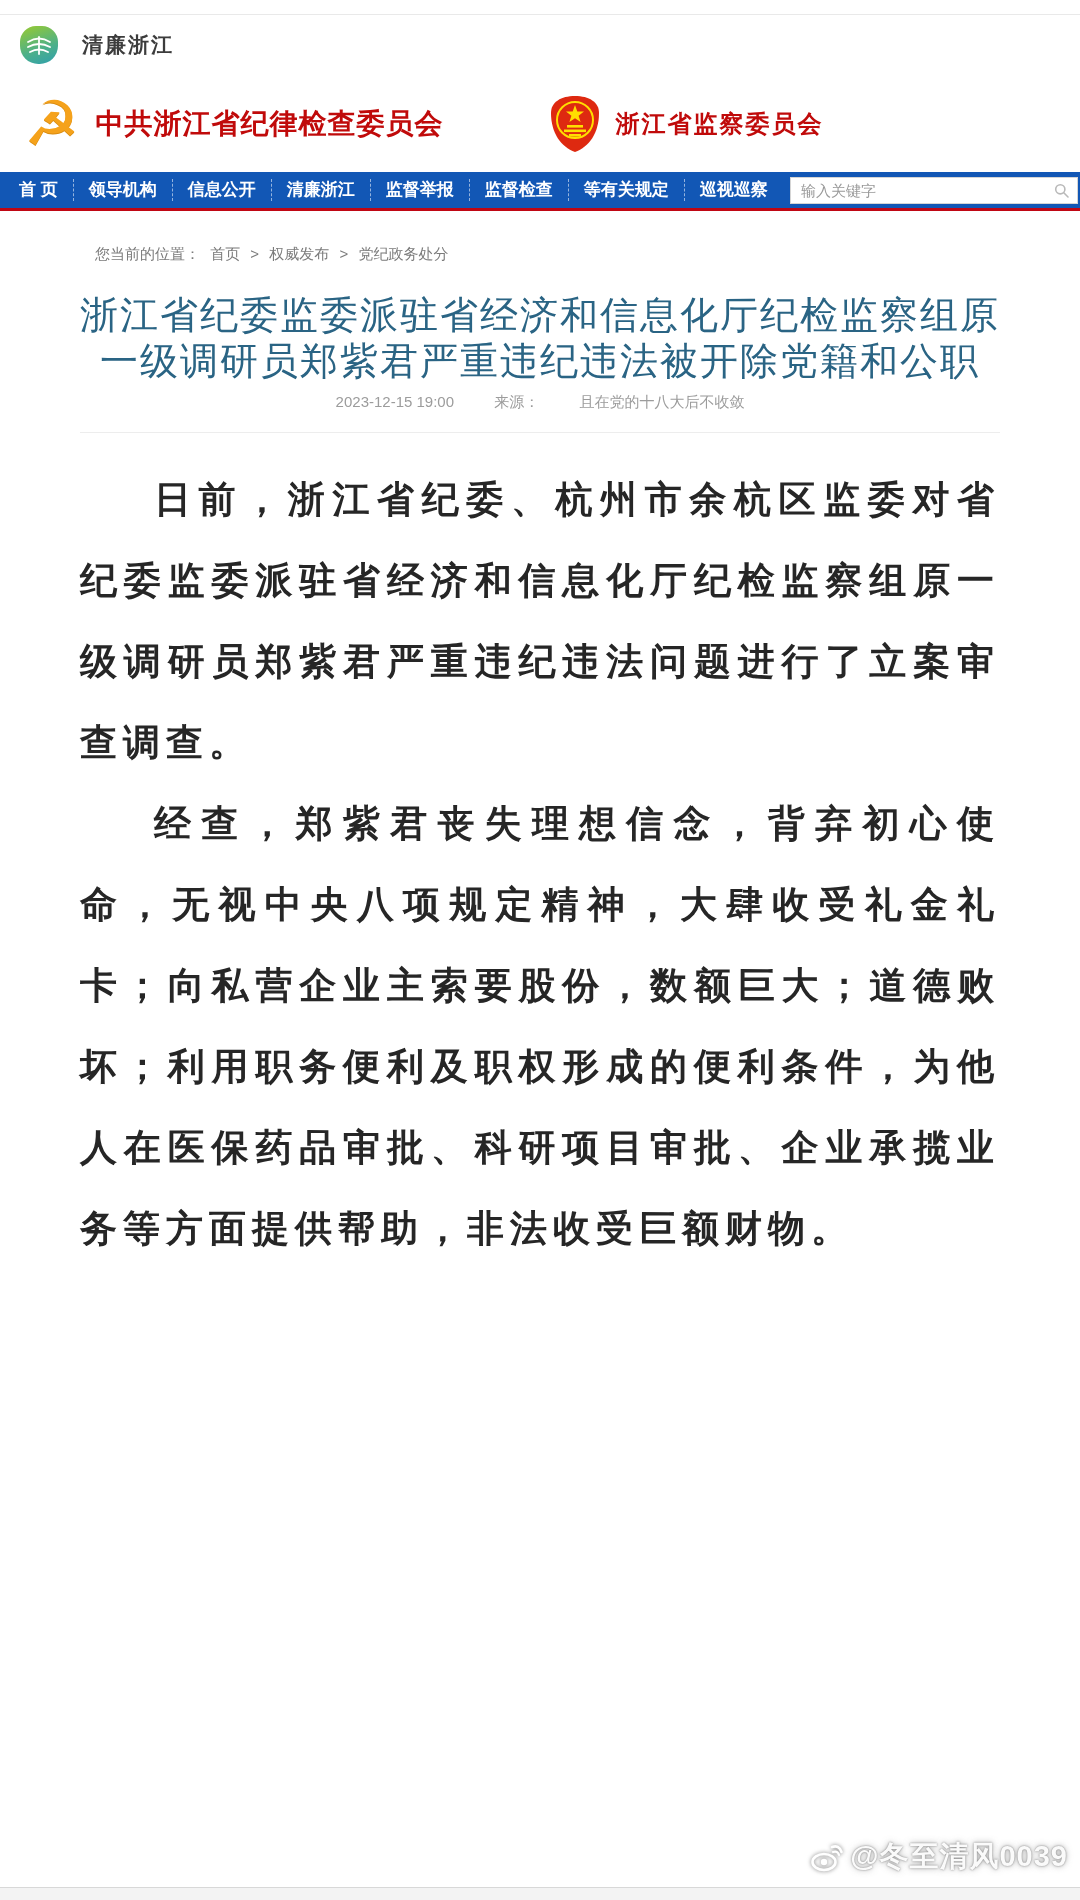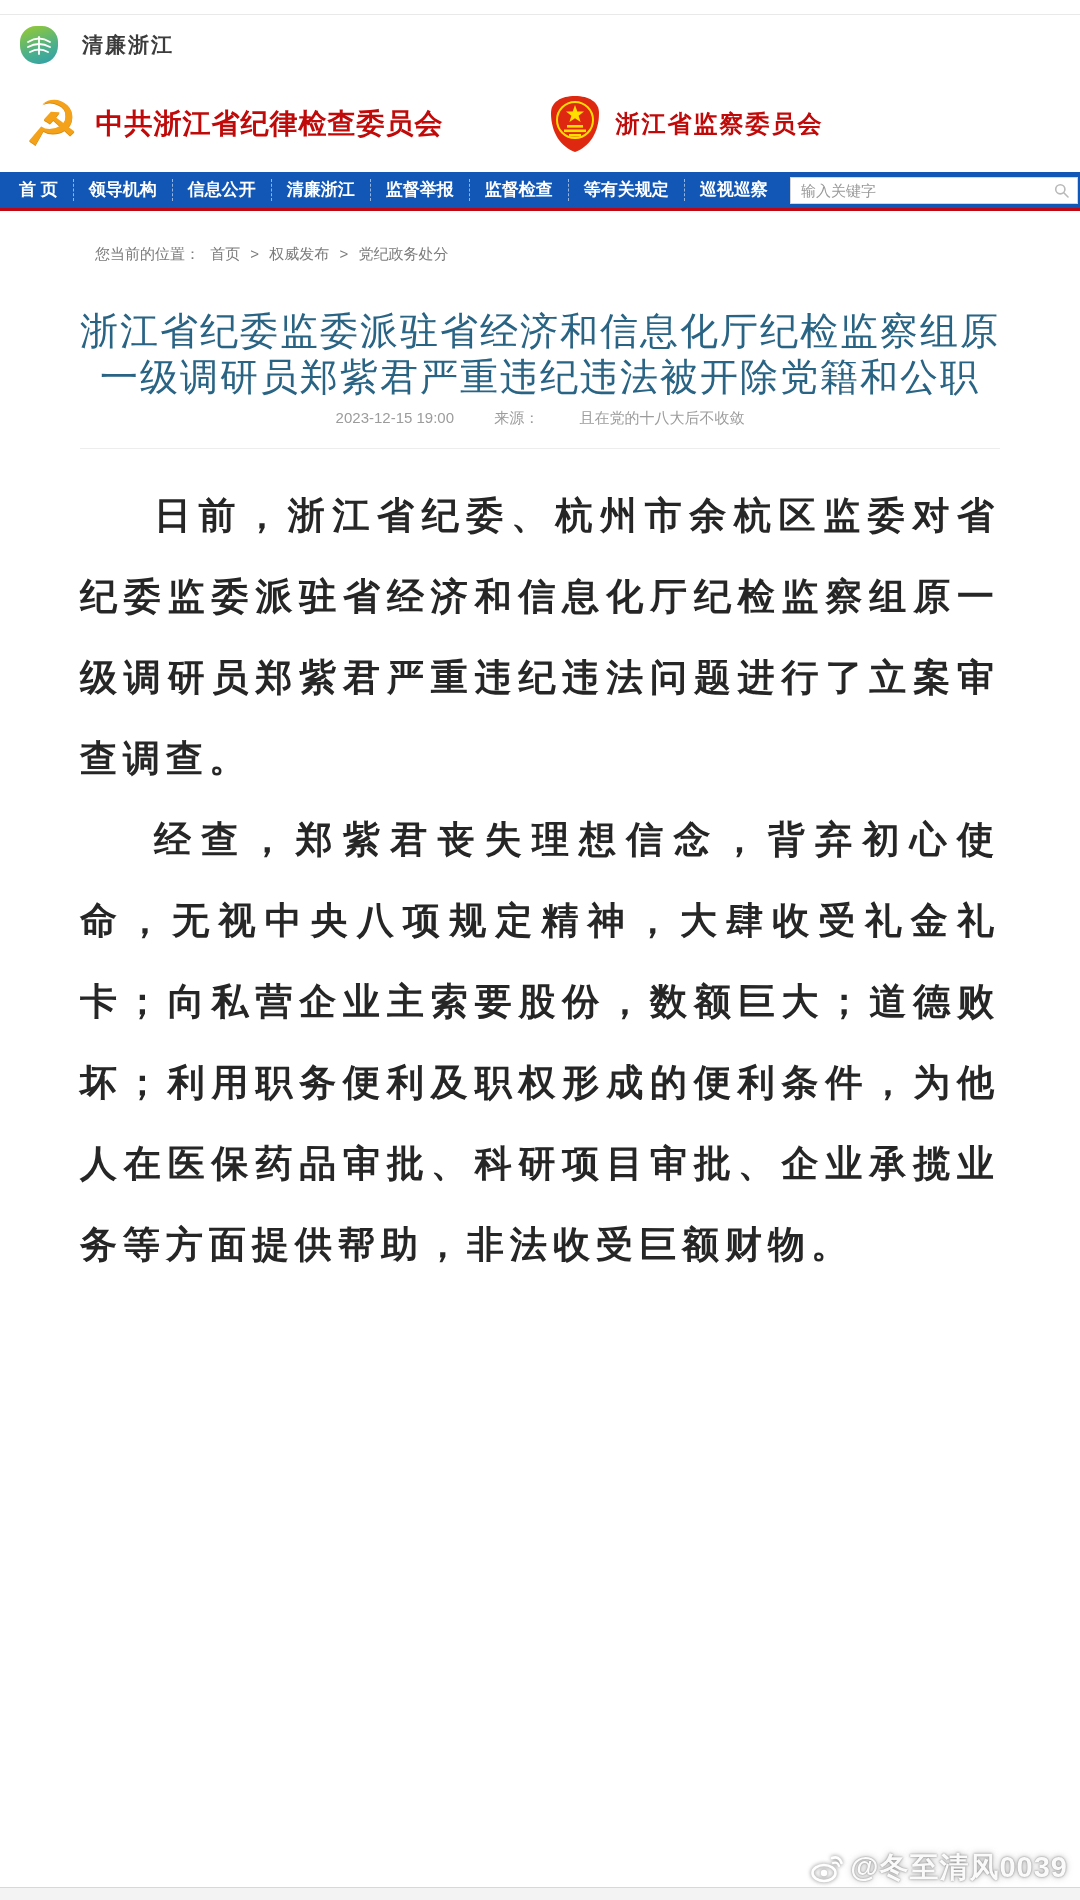--- a/index.html
+++ b/index.html
@@ -35,29 +35,29 @@
   .search-icon{margin:0 8px 0 4px;display:flex;}
 
   
   .breadcrumb{margin:34px 0 0 95px;font-size:15px;color:#7b7b7b;}
   .breadcrumb .bc-link{color:#7b7b7b;cursor:pointer;}
   .breadcrumb .bc-sep{margin:0 6px;}
   .breadcrumb .bc-label{margin-right:6px;}
 
   
   .article{padding:0 80px;}
-  .article-title{margin-top:44px;text-align:center;font-size:38px;line-height:46px;letter-spacing:2px;color:#2a6484;font-weight:500;}
+  .article-title{margin-top:28px;text-align:center;font-size:38px;line-height:46px;letter-spacing:2px;color:#2a6484;font-weight:500;}
   .article-meta{margin-top:9px;text-align:center;font-size:15px;color:#9c9c9c;}
   .article-meta span{margin:0 18px;}
   .divider{margin-top:20px;border-top:1px solid #ededed;height:0;}
   .article-body{margin-top:26px;font-size:37px;line-height:81px;letter-spacing:6px;color:#262626;text-align:justify;}
   .article-body p{margin:0;text-indent:2em;font-weight:bold;}
 
   
-  .watermark{position:absolute;right:12px;bottom:12px;display:flex;align-items:center;
+  .watermark{position:absolute;right:12px;bottom:23px;display:flex;align-items:center;
     color:rgba(255,255,255,.96);font-size:29px;font-weight:bold;letter-spacing:1px;
     text-shadow:0 0 2px rgba(110,110,110,.9),0 0 6px rgba(110,110,110,.55);}
   .watermark svg{margin-right:6px;filter:drop-shadow(0 0 2px rgba(110,110,110,.9));}
 
   
   .bottom-strip{position:absolute;left:0;right:0;bottom:0;height:12px;background:#f3f3f3;border-top:1px solid #d8d8d8;}
 </style>
 </head>
 <body>
 

